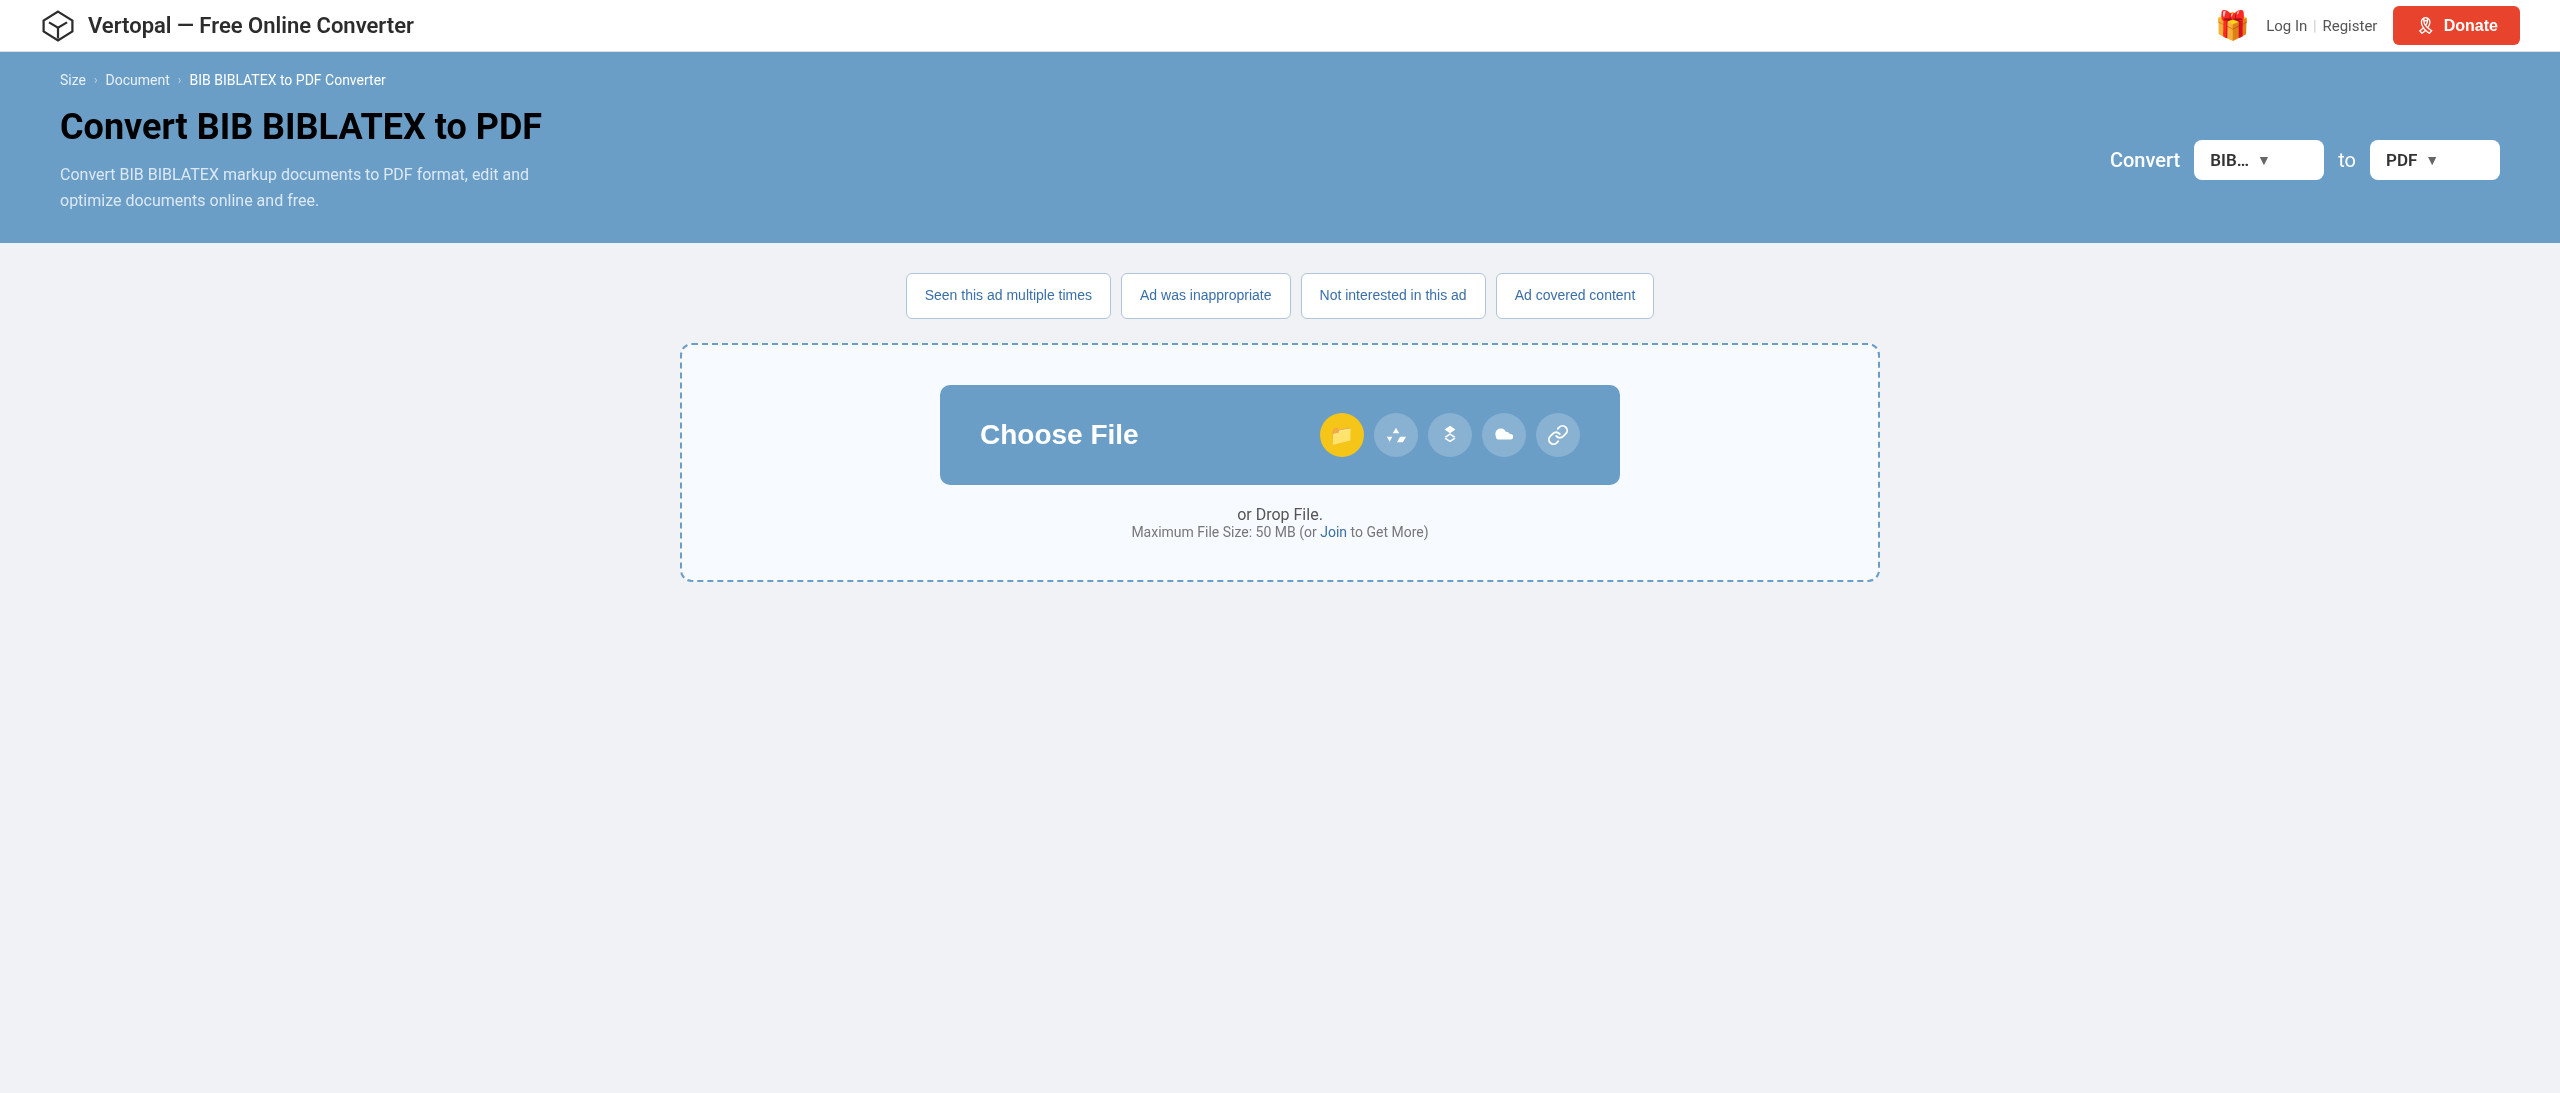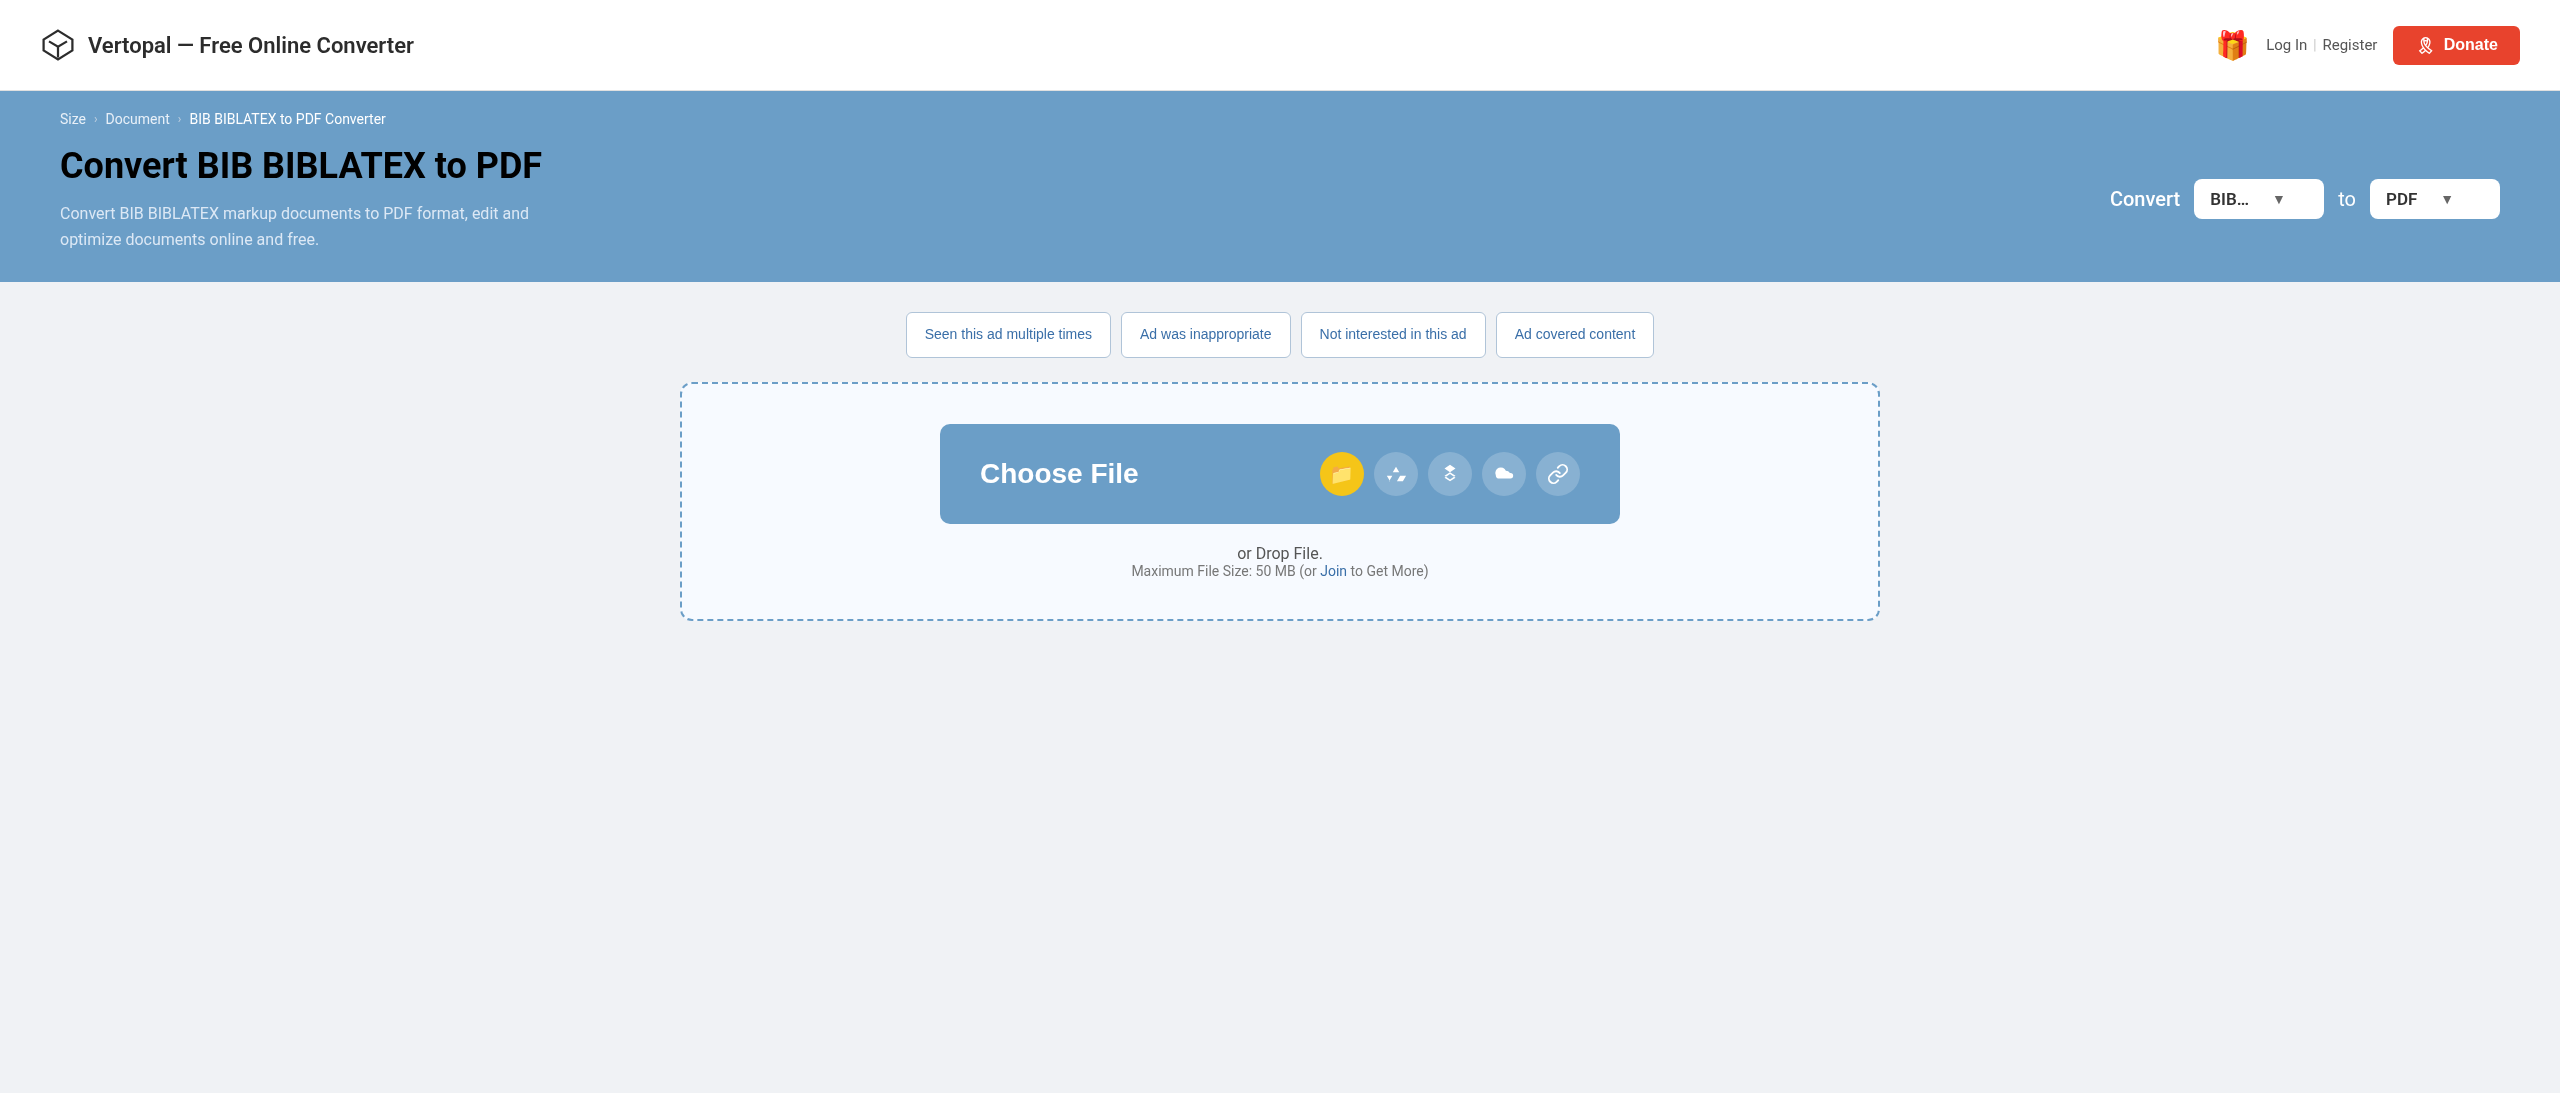--- a/index.html
+++ b/index.html
@@ -6,21 +6,21 @@
     body { font-family: -apple-system, BlinkMacSystemFont, 'Segoe UI', Roboto, sans-serif; background: #f0f2f5; min-height: 100vh; }
 
     
     .header {
       background: #fff;
       border-bottom: 1px solid #e0e0e0;
       display: flex;
       align-items: center;
       justify-content: space-between;
       padding: 0 40px;
-      height: 91px;
+      height: 52px;
     }
     .logo {
       display: flex;
       align-items: center;
       gap: 12px;
       font-size: 22px;
       font-weight: 600;
       color: #2c2c2c;
     }
     .logo-icon {
@@ -106,21 +106,21 @@
       font-size: 20px;
       font-weight: 500;
       color: #fff;
     }
     .dropdown-wrapper {
       background: #fff;
       border-radius: 8px;
       padding: 10px 16px;
       display: flex;
       align-items: center;
-      gap: 23px;
+      gap: 8px;
       font-size: 17px;
       font-weight: 600;
       color: #333;
       min-width: 130px;
     }
     .chevron { font-size: 14px; color: #666; }
     .to-label { font-size: 20px; font-weight: 400; color: #fff; }
 
     
     .main {

